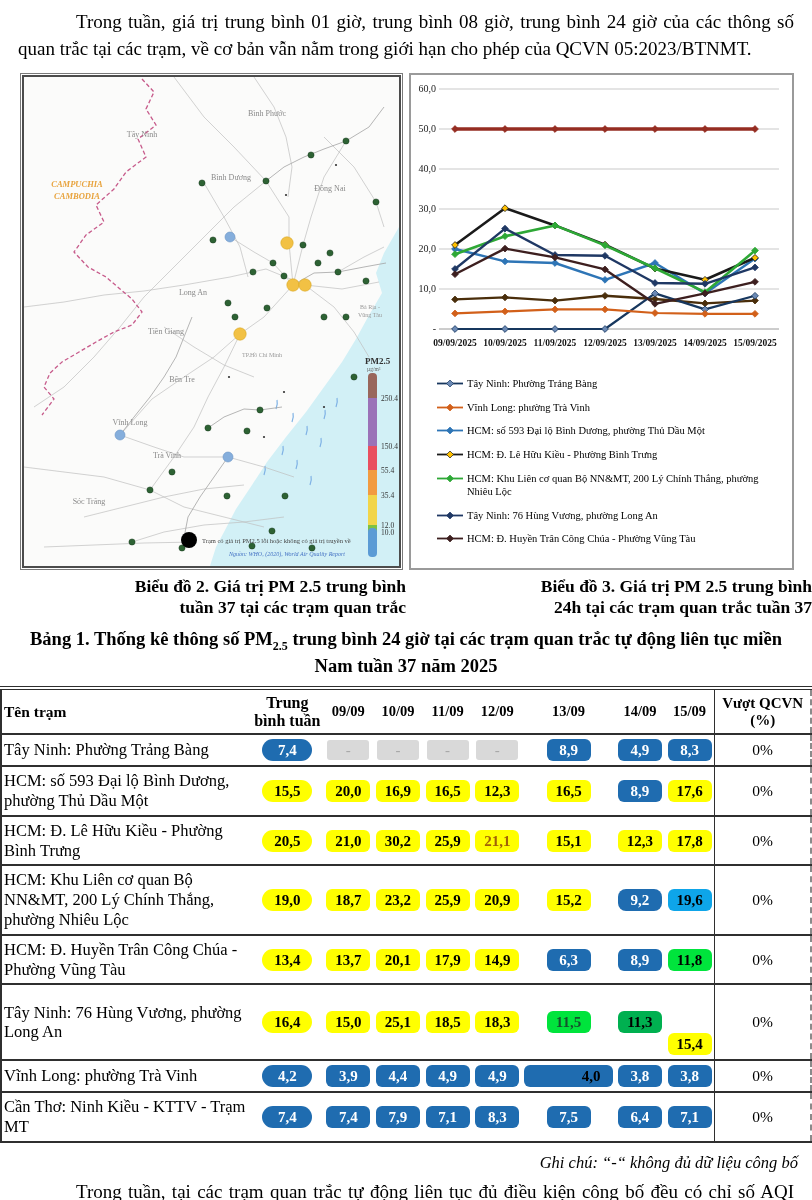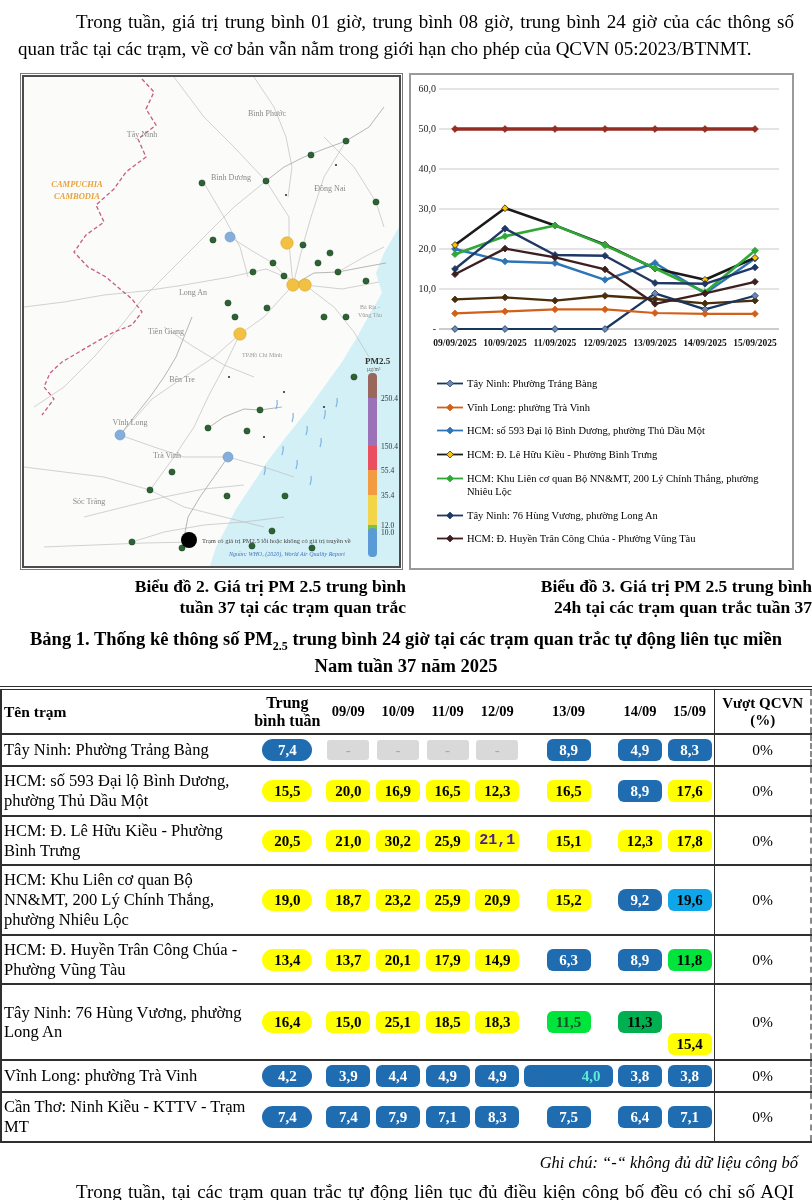--- a/index.html
+++ b/index.html
@@ -373,21 +373,21 @@
         <td class="chip-c"><span class="chip" style="background: rgb(31, 108, 176); color: rgb(255, 255, 255);">8,9</span></td>
         <td class="chip-c"><span class="chip" style="background: rgb(255, 255, 0); color: rgb(0, 0, 0);">17,6</span></td>
         <td class="exceed-c">0%</td>
       </tr>
       <tr>
         <td class="name-c">HCM: Đ. Lê Hữu Kiều - Phường Bình Trưng</td>
         <td class="chip-c"><span class="chip week" style="background: rgb(255, 255, 0); color: rgb(0, 0, 0);">20,5</span></td>
         <td class="chip-c"><span class="chip" style="background: rgb(255, 255, 0); color: rgb(0, 0, 0);">21,0</span></td>
         <td class="chip-c"><span class="chip" style="background: rgb(255, 255, 0); color: rgb(0, 0, 0);">30,2</span></td>
         <td class="chip-c"><span class="chip" style="background: rgb(255, 255, 0); color: rgb(0, 0, 0);">25,9</span></td>
-        <td class="chip-c"><span class="chip" style="background: rgb(255, 255, 0); color: #4c1d95; font-family: Liberation Mono, monospace;">21,1</span></td>
+        <td class="chip-c"><span class="chip" style="background: rgb(255, 255, 0); color: #a16207;">21,1</span></td>
         <td class="chip-c"><span class="chip" style="background: rgb(255, 255, 0); color: rgb(0, 0, 0);">15,1</span></td>
         <td class="chip-c"><span class="chip" style="background: rgb(255, 255, 0); color: rgb(0, 0, 0);">12,3</span></td>
         <td class="chip-c"><span class="chip" style="background: rgb(255, 255, 0); color: rgb(0, 0, 0);">17,8</span></td>
         <td class="exceed-c">0%</td>
       </tr>
       <tr>
         <td class="name-c">HCM: Khu Liên cơ quan Bộ NN&amp;MT, 200 Lý Chính Thắng, phường Nhiêu Lộc</td>
         <td class="chip-c"><span class="chip week" style="background: rgb(255, 255, 0); color: rgb(0, 0, 0);">19,0</span></td>
         <td class="chip-c"><span class="chip" style="background: rgb(255, 255, 0); color: rgb(0, 0, 0);">18,7</span></td>
         <td class="chip-c"><span class="chip" style="background: rgb(255, 255, 0); color: rgb(0, 0, 0);">23,2</span></td>
@@ -422,21 +422,21 @@
         <td class="chip-c"><span class="chip" style="background: rgb(255, 255, 0); color: rgb(0, 0, 0); margin-top: 44px;">15,4</span></td>
         <td class="exceed-c">0%</td>
       </tr>
       <tr>
         <td class="name-c">Vĩnh Long: phường Trà Vinh</td>
         <td class="chip-c"><span class="chip week" style="background: rgb(31, 108, 176); color: rgb(255, 255, 255);">4,2</span></td>
         <td class="chip-c"><span class="chip" style="background: rgb(31, 108, 176); color: rgb(255, 255, 255);">3,9</span></td>
         <td class="chip-c"><span class="chip" style="background: rgb(31, 108, 176); color: rgb(255, 255, 255);">4,4</span></td>
         <td class="chip-c"><span class="chip" style="background: rgb(31, 108, 176); color: rgb(255, 255, 255);">4,9</span></td>
         <td class="chip-c"><span class="chip" style="background: rgb(31, 108, 176); color: rgb(255, 255, 255);">4,9</span></td>
-        <td class="chip-c"><span class="chip" style="background: rgb(31, 108, 176); color: #5eead4; padding-left: 47px;">4,0</span></td>
+        <td class="chip-c"><span class="chip" style="background: rgb(31, 108, 176); color: #000000; padding-left: 47px;">4,0</span></td>
         <td class="chip-c"><span class="chip" style="background: rgb(31, 108, 176); color: rgb(255, 255, 255);">3,8</span></td>
         <td class="chip-c"><span class="chip" style="background: rgb(31, 108, 176); color: rgb(255, 255, 255);">3,8</span></td>
         <td class="exceed-c">0%</td>
       </tr>
       <tr>
         <td class="name-c">Cần Thơ: Ninh Kiều - KTTV - Trạm MT</td>
         <td class="chip-c"><span class="chip week" style="background: rgb(31, 108, 176); color: rgb(255, 255, 255);">7,4</span></td>
         <td class="chip-c"><span class="chip" style="background: rgb(31, 108, 176); color: rgb(255, 255, 255);">7,4</span></td>
         <td class="chip-c"><span class="chip" style="background: rgb(31, 108, 176); color: rgb(255, 255, 255);">7,9</span></td>
         <td class="chip-c"><span class="chip" style="background: rgb(31, 108, 176); color: rgb(255, 255, 255);">7,1</span></td>

